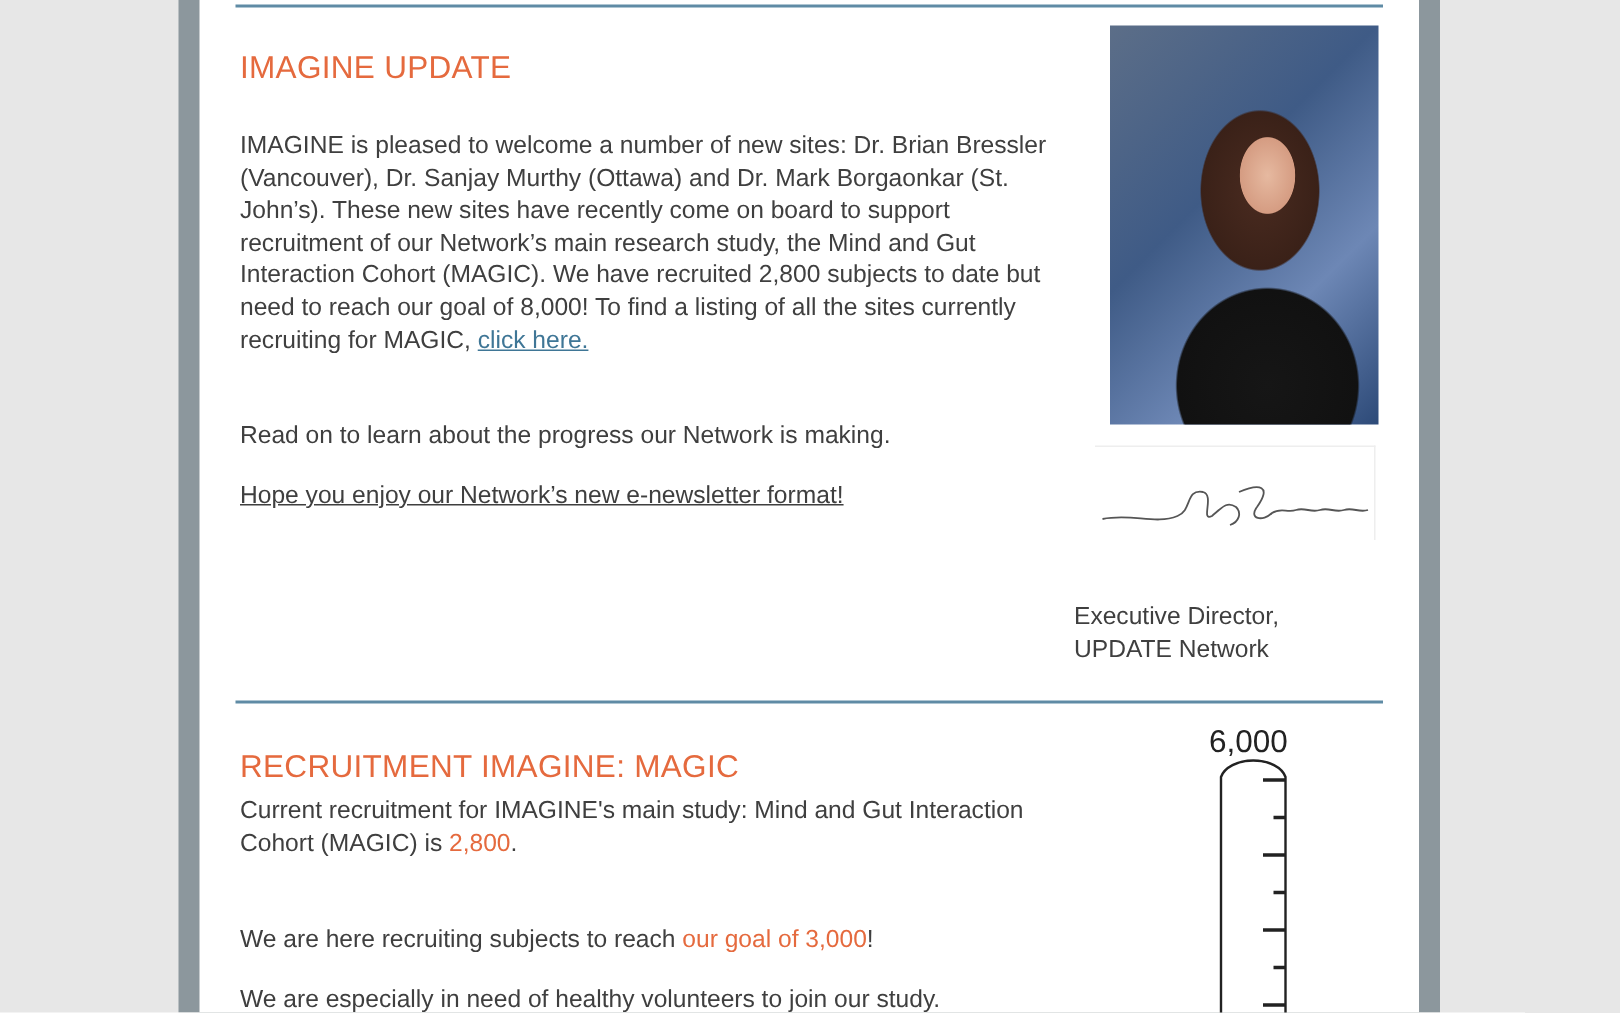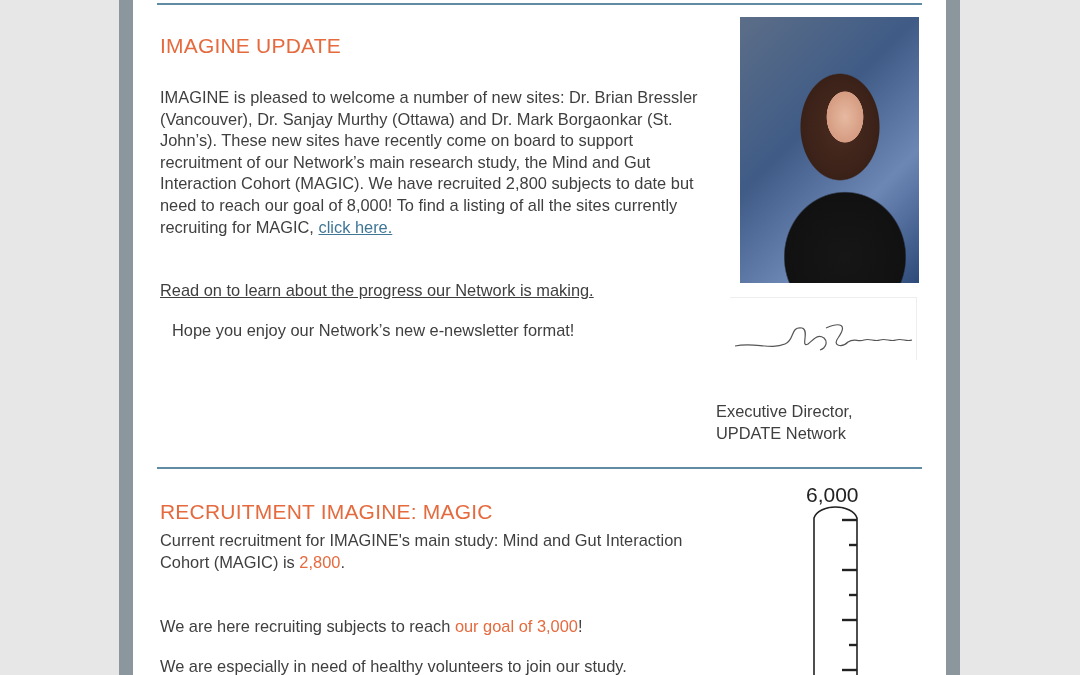--- a/index.html
+++ b/index.html
@@ -60,23 +60,23 @@
 
 <div class="frame"></div>
 <div class="page"></div>
 
 <div class="rule" style="top:3px;"></div>
 
 <h2 style="left:160px; top:34px;">IMAGINE UPDATE</h2>
 
 <p class="para" style="left:160px; top:87px; width:540px;"><span>IMAGINE is pleased to welcome a number of new sites: Dr. Brian Bressler (Vancouver), Dr. Sanjay Murthy (Ottawa) and Dr. Mark Borgaonkar (St. John’s). These new sites have recently come on board to support recruitment of our Network’s main research study, the Mind and Gut Interaction Cohort (MAGIC). We have recruited 2,800 subjects to date but need to reach our goal of 8,000! To find a listing of all the sites currently recruiting for MAGIC, </span><a href="#">click here.</a></p>
 
-<p class="para" style="left:160px; top:280px; width:540px;text-decoration:underline;">Read on to learn about the progress our Network is making.</p>
+<p class="para" style="left:160px; top:280px; width:540px;">Read on to learn about the progress our Network is making.</p>
 
-<p class="para" style="left:172px; top:320px; width:540px;">Hope you enjoy our Network’s new e-newsletter format!</p>
+<p class="para" style="left:160px; top:320px; width:540px;text-decoration:underline;">Hope you enjoy our Network’s new e-newsletter format!</p>
 
 <div class="photo" title="Portrait of Executive Director"></div>
 
 <div class="sig-box">
   <svg width="186" height="62" viewBox="0 0 186 62">
     <path d="M5 48 C 25 44, 40 52, 55 46 C 65 42, 60 28, 72 30 C 80 32, 70 50, 78 46 C 85 40, 88 36, 94 40 C 98 44, 96 50, 90 52 M96 30 C 110 24, 118 26, 108 40 C 102 48, 112 50, 118 44 C 124 40, 128 44, 134 42 C 140 40, 144 44, 150 42 C 156 40, 160 44, 166 42 C 172 40, 176 44, 182 42" fill="none" stroke="#555" stroke-width="1.2"></path>
   </svg>
 </div>
 
 <p class="caption">

